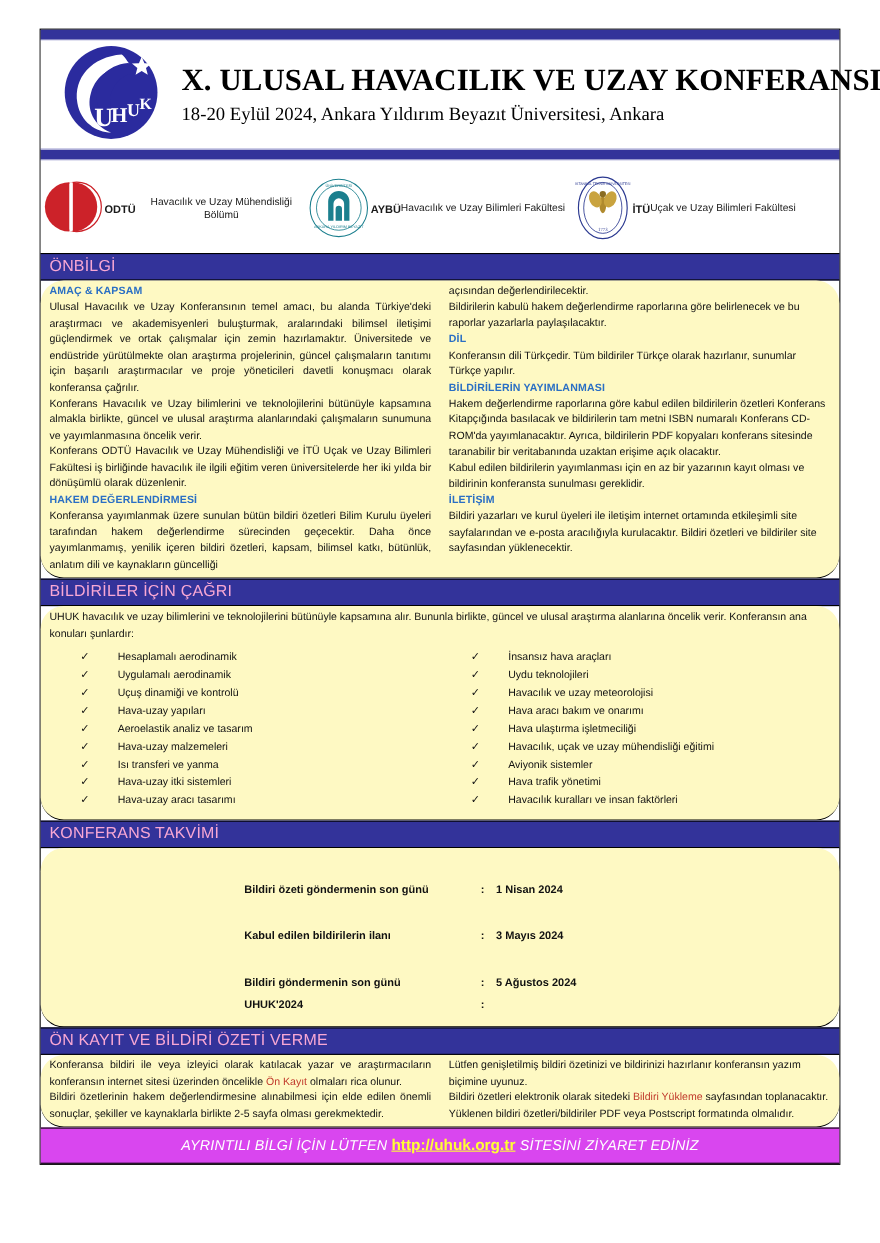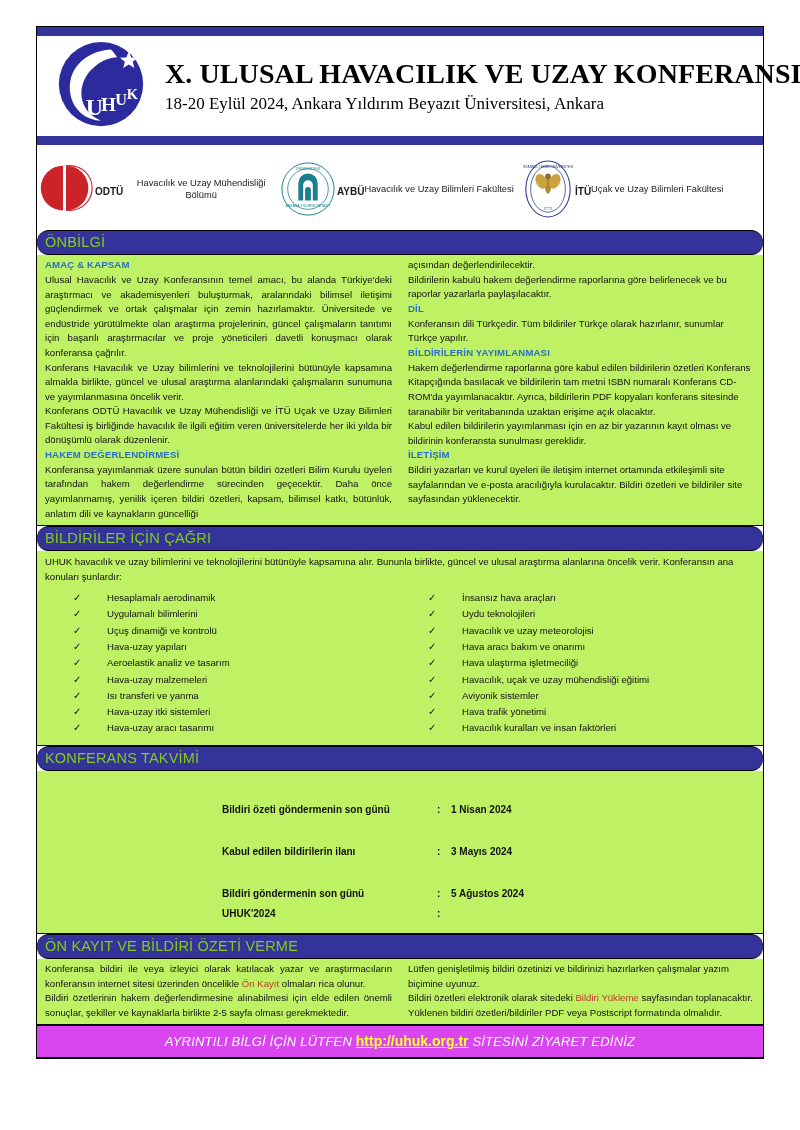--- a/index.html
+++ b/index.html
@@ -112,34 +112,34 @@
   .logo-desc {
     font-size: 9.3px;
     color: #1a1a1a;
     line-height: 1.32;
     max-width: 180px;
   }
 
   
   .sec-head {
     background: #33339a;
-    color: #84cc16;
+    color: #f9a8d4;
     font-size: 14.5px;
     letter-spacing: 0.2px;
     padding: 2px 0 3px 8px;
     border-top: 1px solid #000000;
     border-bottom: 1px solid #000000;
     line-height: 1.25;
-    border-radius: 12px;
   }
 
   
   .panel {
-    background: #bef264;
+    background: #fef9c3;
     border-bottom: 1px solid #000000;
+    border-radius: 21px;
   }
   .two-col {
     display: flex;
   }
   .col {
     flex: 1 1 0;
     padding: 3px 8px 4px 8px;
     box-sizing: border-box;
   }
   .col.left { border-right: 0; }
@@ -347,21 +347,21 @@
     <div class="panel">
       <div class="cfp-intro">UHUK havacılık ve uzay bilimlerini ve teknolojilerini bütünüyle kapsamına alır. Bununla birlikte, güncel ve ulusal araştırma alanlarına öncelik verir. Konferansın ana konuları şunlardır:</div>
       <div class="topics">
         <ul>
           <li>
               <span class="tick">✓</span>
               <span>Hesaplamalı aerodinamik</span>
             </li>
           <li>
               <span class="tick">✓</span>
-              <span>Uygulamalı bilimlerini</span>
+              <span>Uygulamalı aerodinamik</span>
             </li>
           <li>
               <span class="tick">✓</span>
               <span>Uçuş dinamiği ve kontrolü</span>
             </li>
           <li>
               <span class="tick">✓</span>
               <span>Hava-uzay yapıları</span>
             </li>
           <li>
@@ -451,21 +451,21 @@
       </div>
     </div>
 
     <div class="sec-head">ÖN KAYIT VE BİLDİRİ ÖZETİ VERME</div>
     <div class="panel two-col">
       <div class="col left">
         <p class="body"><span>Konferansa bildiri ile veya izleyici olarak katılacak yazar ve araştırmacıların konferansın internet sitesi üzerinden öncelikle </span><span class="hl-red">Ön Kayıt</span><span> olmaları rica olunur.</span></p>
         <p class="body">Bildiri özetlerinin hakem değerlendirmesine alınabilmesi için elde edilen önemli sonuçlar, şekiller ve kaynaklarla birlikte 2-5 sayfa olması gerekmektedir.</p>
       </div>
       <div class="col right">
-        <p class="body nojust">Lütfen genişletilmiş bildiri özetinizi ve bildirinizi hazırlarken çalışmalar yazım biçimine uyunuz.</p>
+        <p class="body nojust">Lütfen genişletilmiş bildiri özetinizi ve bildirinizi hazırlanır konferansın yazım biçimine uyunuz.</p>
         <p class="body nojust"><span>Bildiri özetleri elektronik olarak sitedeki </span><span class="hl-red">Bildiri Yükleme</span><span> sayfasından toplanacaktır. Yüklenen bildiri özetleri/bildiriler PDF veya Postscript formatında olmalıdır.</span></p>
       </div>
     </div>
 
     <div class="footer-bar">
       <span class="footer-text">AYRINTILI BİLGİ İÇİN LÜTFEN </span><a class="footer-url" href="#">http://uhuk.org.tr</a><span class="footer-text"> SİTESİNİ ZİYARET EDİNİZ</span>
     </div>
 
   </div>
 </div>

